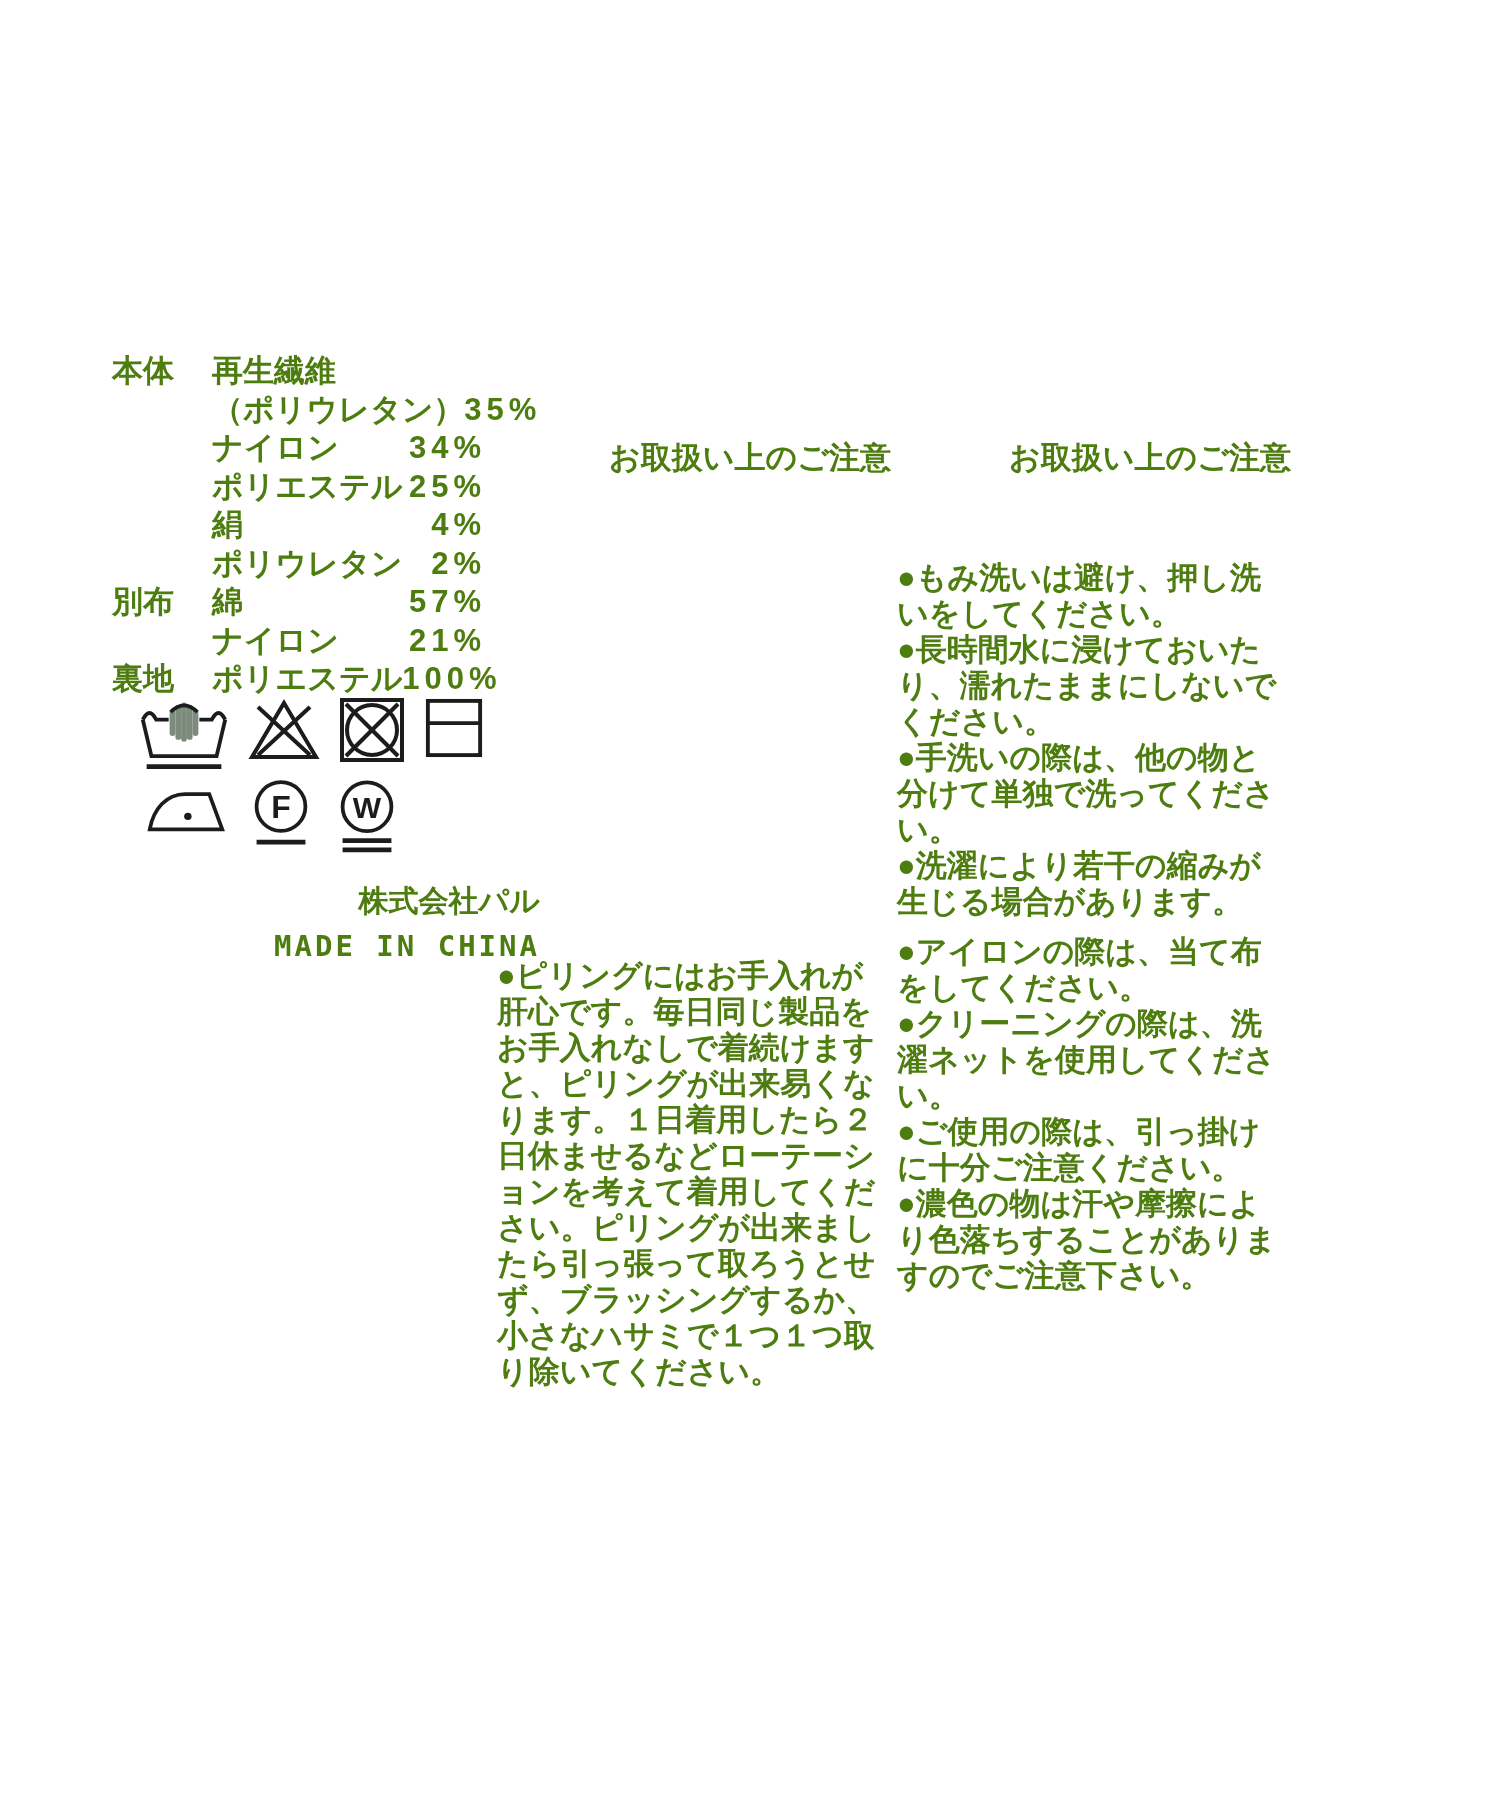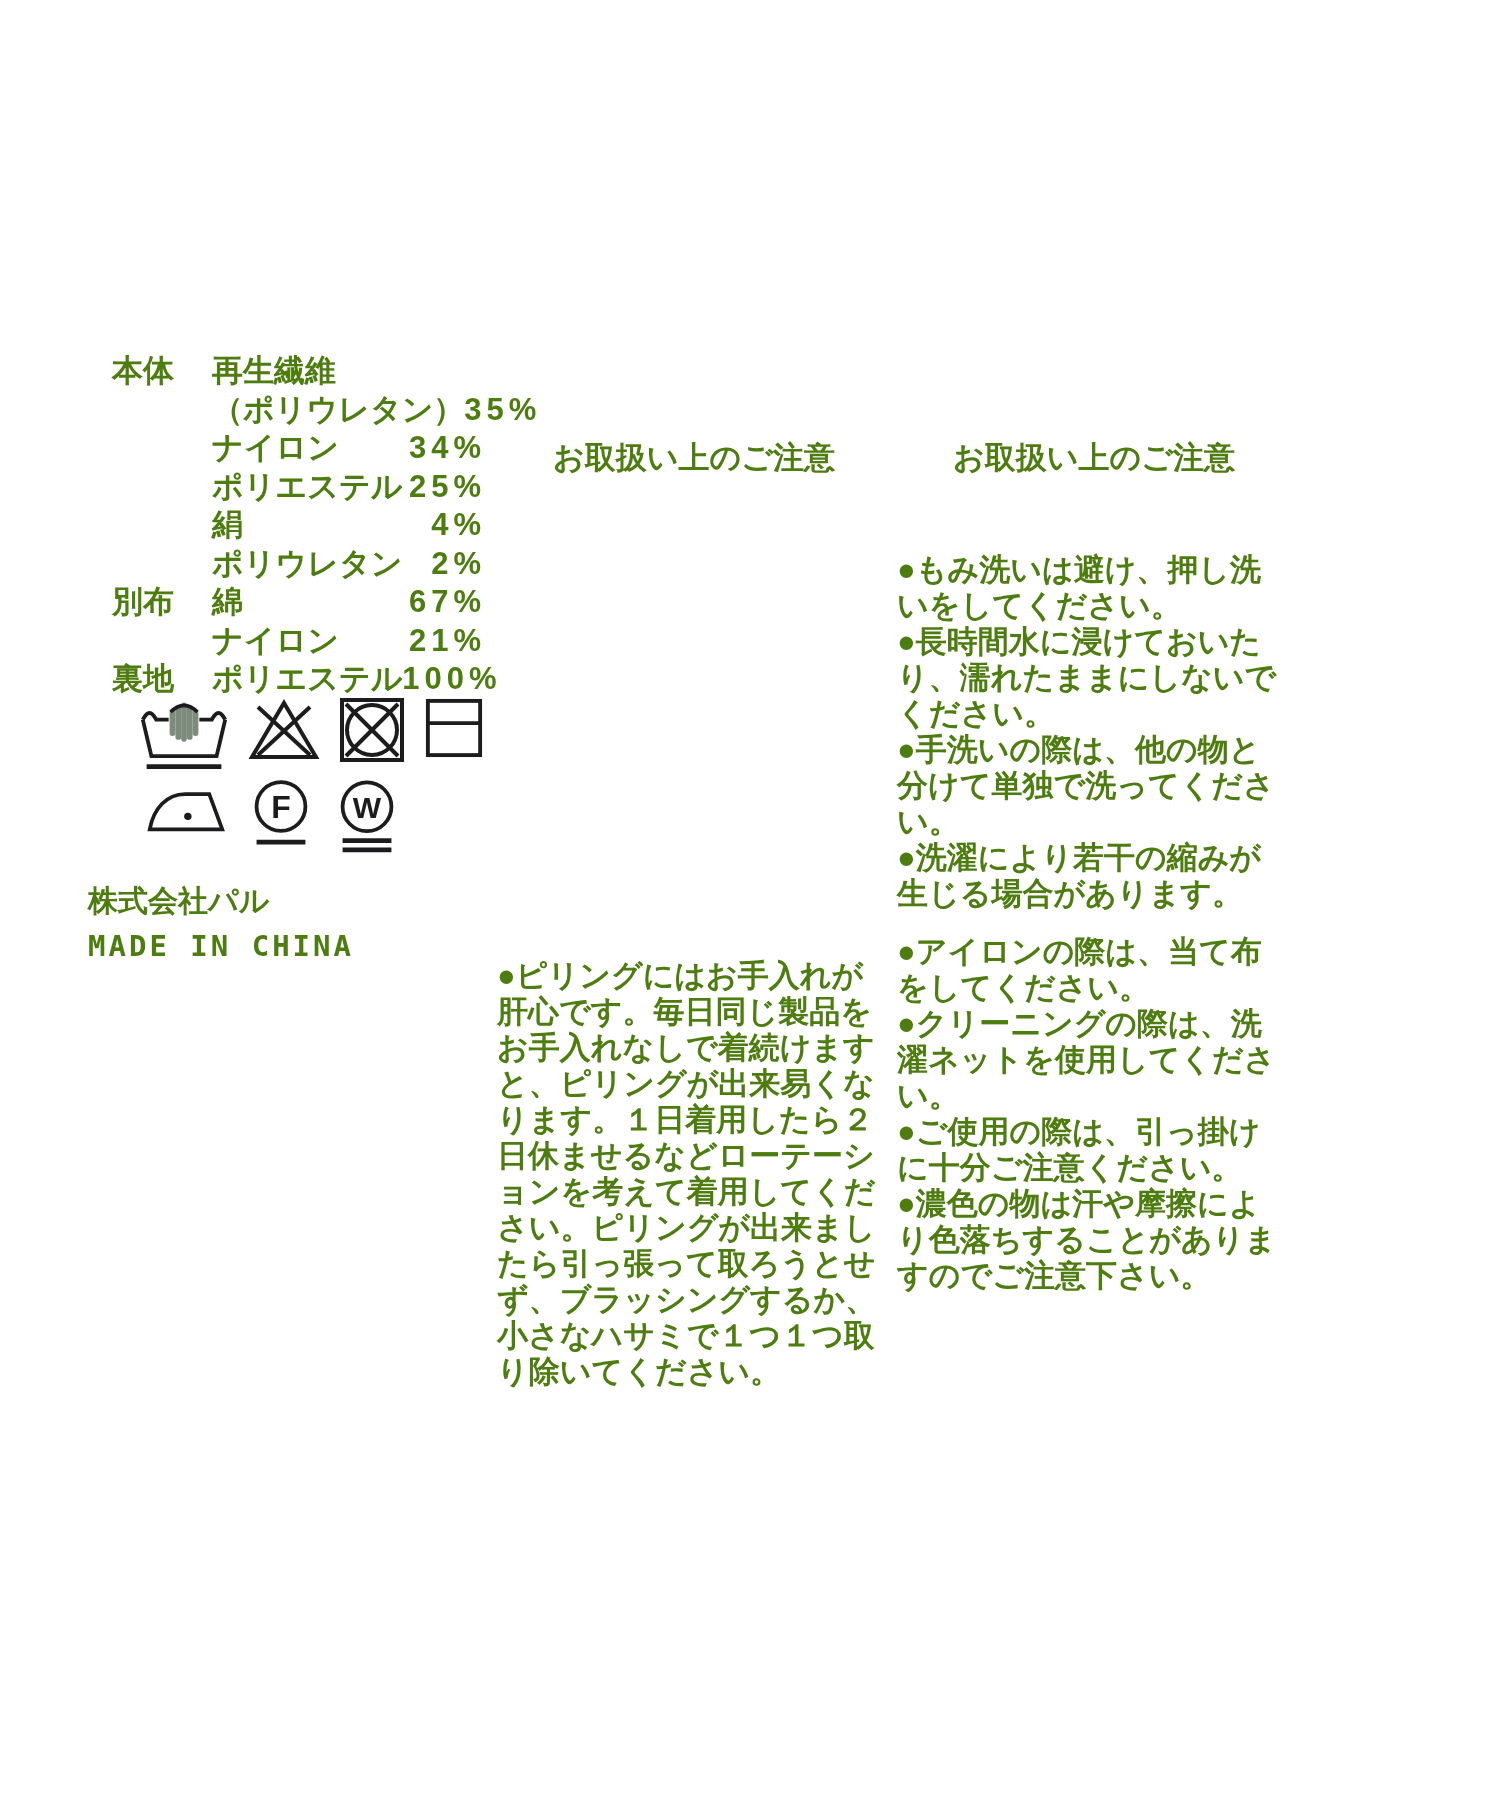--- a/index.html
+++ b/index.html
@@ -14,28 +14,28 @@
           font-size:31px; line-height:38.5px; font-weight:600; }
   .comp-row { display:flex; }
   .comp-part { width:100px; flex:none; }
   .comp-mat  { flex:1; white-space:nowrap; }
   .comp-pct  { flex:none; margin-left:auto; letter-spacing:5px; white-space:nowrap; }
   
   .symrow1 { position:absolute; left:138px; top:696px; display:flex; gap:18px; align-items:flex-start; }
   .symrow2 { position:absolute; left:146px; top:778px; display:flex; gap:24px; align-items:flex-start; }
   .sym svg { display:block; }
   
-  .maker { position:absolute; left:88px; top:882px; width:452px; text-align:left;
+  .maker { position:absolute; left:88px; top:882px; width:452px; text-align:right;
            font-size:30px; line-height:37px; font-weight:600; }
   .maker .origin { font-family:"DejaVu Sans Mono","Liberation Mono",monospace;
                    font-size:29px; letter-spacing:3px; margin-top:9px; font-weight:700; }
   
   .col { position:absolute; width:394px; font-size:31px; line-height:36px;
          white-space:pre; font-weight:600; }
-  .col-title { text-align:center; white-space:normal; margin-bottom:4px; }
+  .col-title { text-align:right; white-space:normal; margin-bottom:12px; }
   #mid-block1   { left:497px; top:368px; }
   #mid-block2   { left:497px; top:886px; }
   #right-block1 { left:897px; top:368px; }
   #right-block2 { left:897px; top:862px; }
   svg .ln { stroke:#1c1c1e; stroke-width:4; fill:none; }
   svg .ln5 { stroke:#1c1c1e; stroke-width:5; fill:none; }
   svg .hand { stroke:#7d8b7d; stroke-width:6; fill:none; stroke-linecap:round; }
   svg text { font-family:"Liberation Sans","DejaVu Sans",sans-serif; font-weight:700;
              fill:#1c1c1e; }
 </style>
@@ -71,21 +71,21 @@
       <span class="comp-pct">4%</span>
     </div>
     <div class="comp-row">
       <span class="comp-part"></span>
       <span class="comp-mat">ポリウレタン</span>
       <span class="comp-pct">2%</span>
     </div>
     <div class="comp-row">
       <span class="comp-part">別布</span>
       <span class="comp-mat">綿</span>
-      <span class="comp-pct">67%</span>
+      <span class="comp-pct">57%</span>
     </div>
     <div class="comp-row">
       <span class="comp-part"></span>
       <span class="comp-mat">ナイロン</span>
       <span class="comp-pct">21%</span>
     </div>
     <div class="comp-row">
       <span class="comp-part">裏地</span>
       <span class="comp-mat">ポリエステル</span>
       <span class="comp-pct">100%</span>

